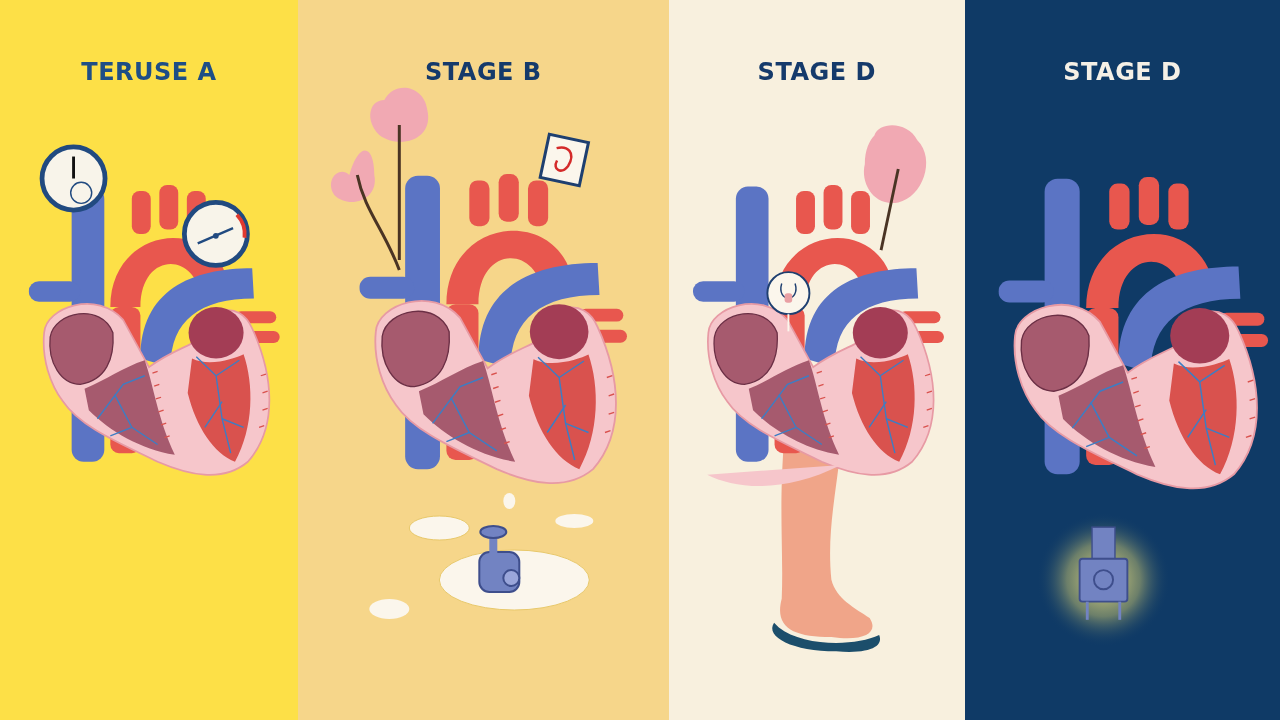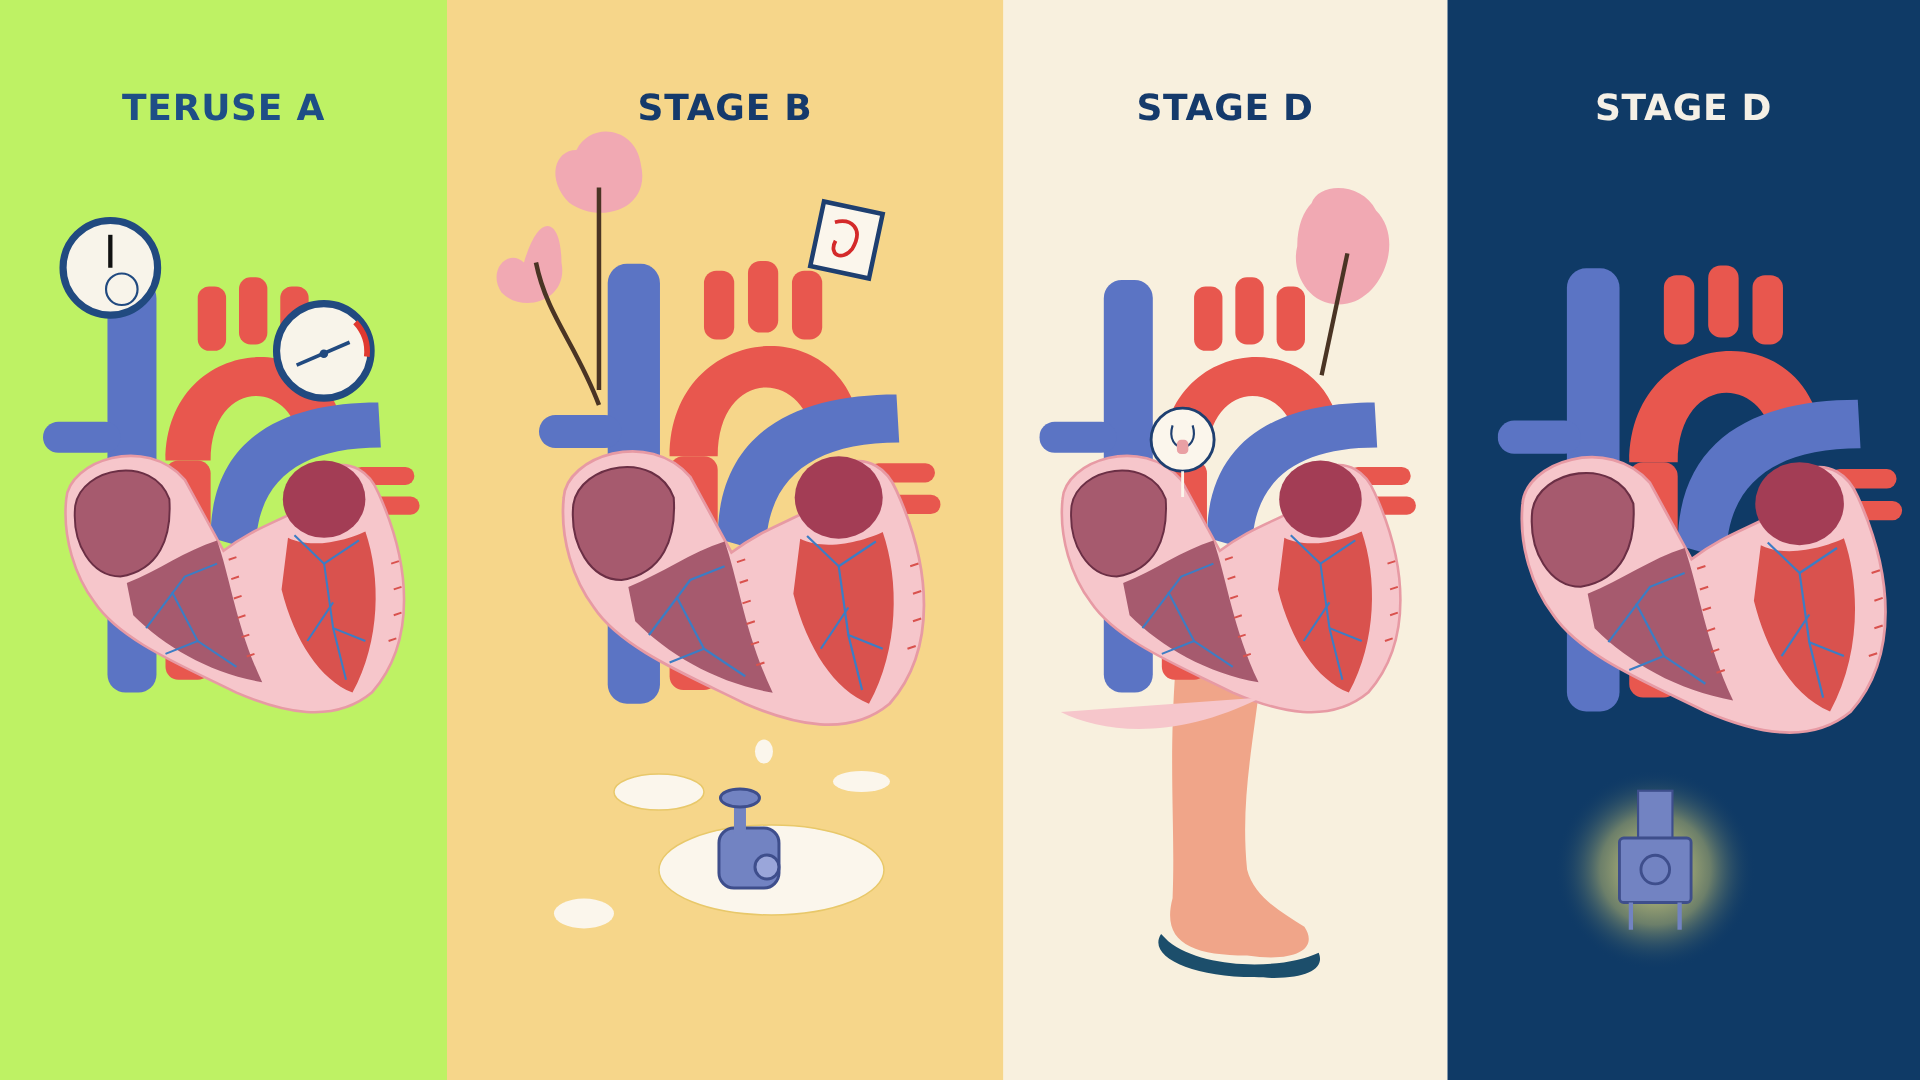--- a/index.html
+++ b/index.html
@@ -56,21 +56,21 @@
       <g stroke="#D9524E" stroke-width="1.5">
         <path d="M150 235 l-6 2 M152 250 l-6 2 M154 265 l-6 2 M157 280 l-6 2 M160 295 l-6 2 M164 310 l-6 2"></path>
         <path d="M270 240 l6 -2 M272 260 l6 -2 M272 280 l6 -2 M268 300 l6 -2"></path>
       </g>
     </symbol>
   </defs>
 </svg>
 
 <div class="panels">
 
-  <div class="panel p1" style="background:#bef264;">
+  <div class="panel p1" style="background:#fde047;">
     <div class="title" style="color:#1E4E86;">TERUSE A</div>
     <svg class="art" viewBox="0 0 312 720">
       <use href="#heart" x="30" y="150" width="270" height="345"></use>
       <g>
         <circle cx="77" cy="170" r="33" fill="#F8F4EA" stroke="#214A80" stroke-width="5"></circle>
         <line x1="77" y1="170" x2="77" y2="147" stroke="#111" stroke-width="3"></line>
         <circle cx="85" cy="185" r="11" fill="none" stroke="#214A80" stroke-width="1.5"></circle>
       </g>
       <g>
         <circle cx="226" cy="228" r="33" fill="#F8F4EA" stroke="#214A80" stroke-width="5"></circle>

